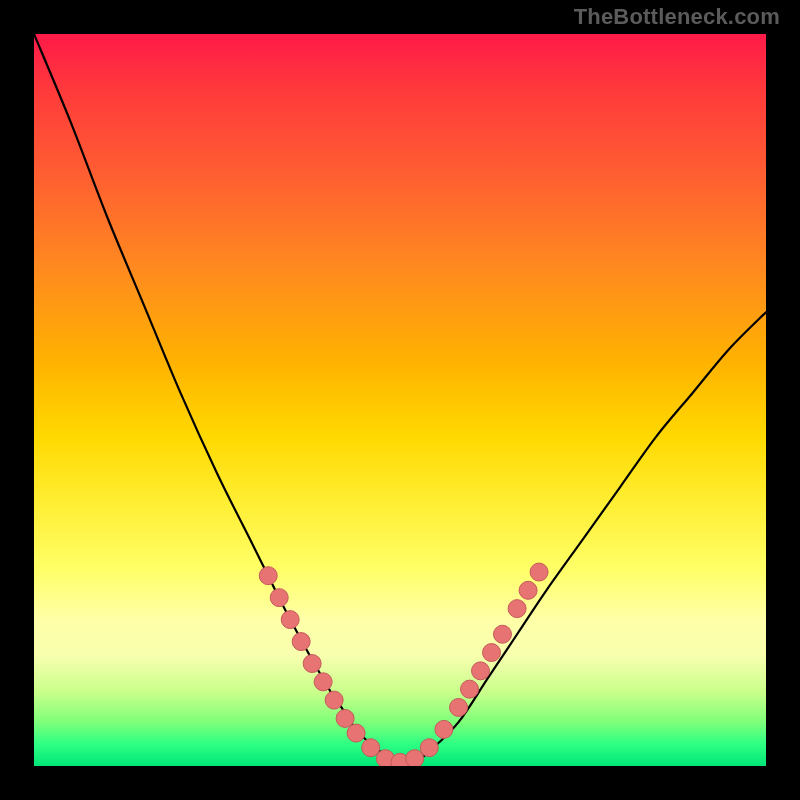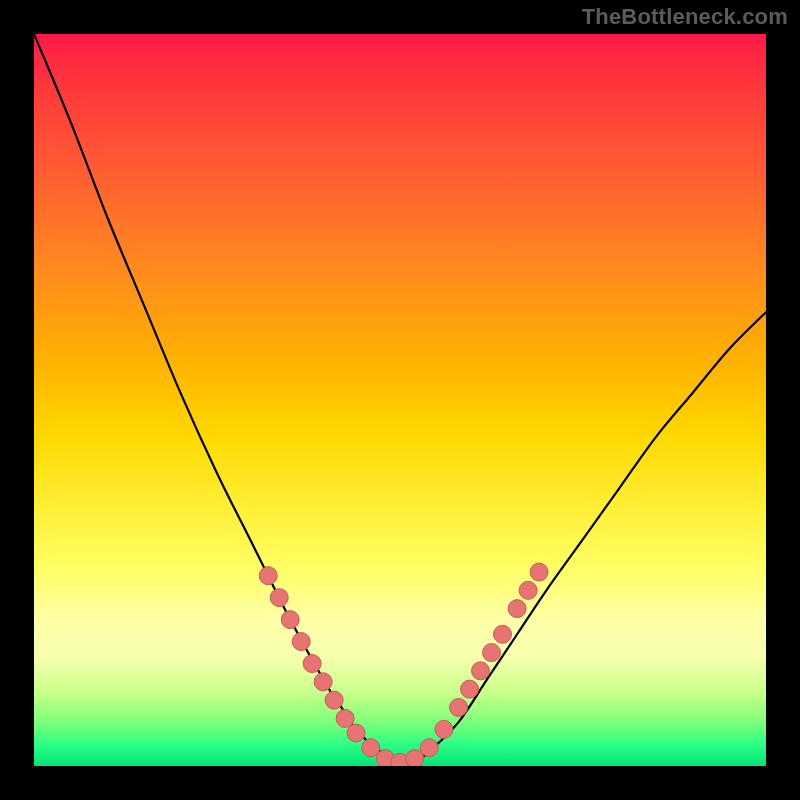--- a/index.html
+++ b/index.html
@@ -35,21 +35,21 @@
       #f7ffae 85%,
       #c8ff8a 90%,
       #7fff7a 94%,
       #2eff84 97%,
       #00e676 100%
     );
   }
   .watermark {
     position: absolute;
     top: 4px;
-    right: 12px;
+    right: 20px;
     font-family: Arial, Helvetica, sans-serif;
     font-size: 22px;
     font-weight: 600;
     color: #5b5b5b;
     letter-spacing: 0.2px;
     user-select: none;
   }
   svg.curve {
     position: absolute;
     left: 0;

